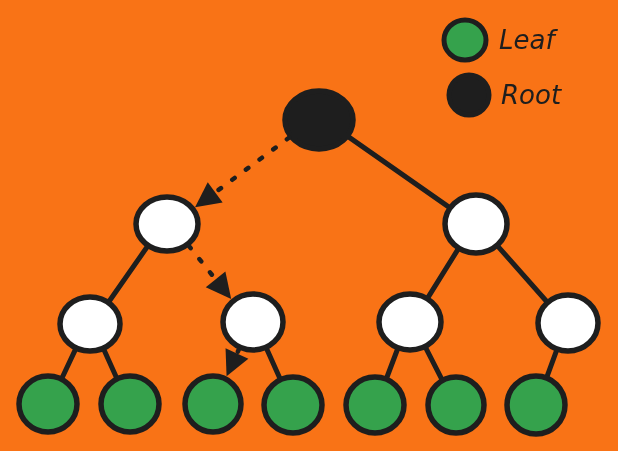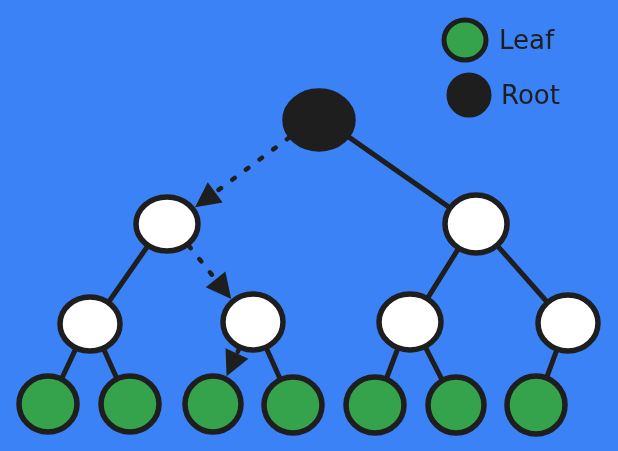--- a/index.html
+++ b/index.html
@@ -1,22 +1,23 @@
 <!DOCTYPE html>
 <html><head>
 <meta charset="utf-8">
 <style>
   html, body { margin: 0; padding: 0; background: #ffffff; }
   .canvas {
     position: relative;
     width: 618px;
     height: 451px;
-    background: #3b82f6;
+    background: #f97316;
     overflow: hidden;
     font-family: "DejaVu Sans", sans-serif;
+    font-style: italic;
   }
   svg { display: block; }
   .legend-label {
     font-family: "DejaVu Sans", sans-serif;
     font-size: 26px;
     font-weight: 500;
     fill: #1e1e1e;
   }
 </style>
 </head>

